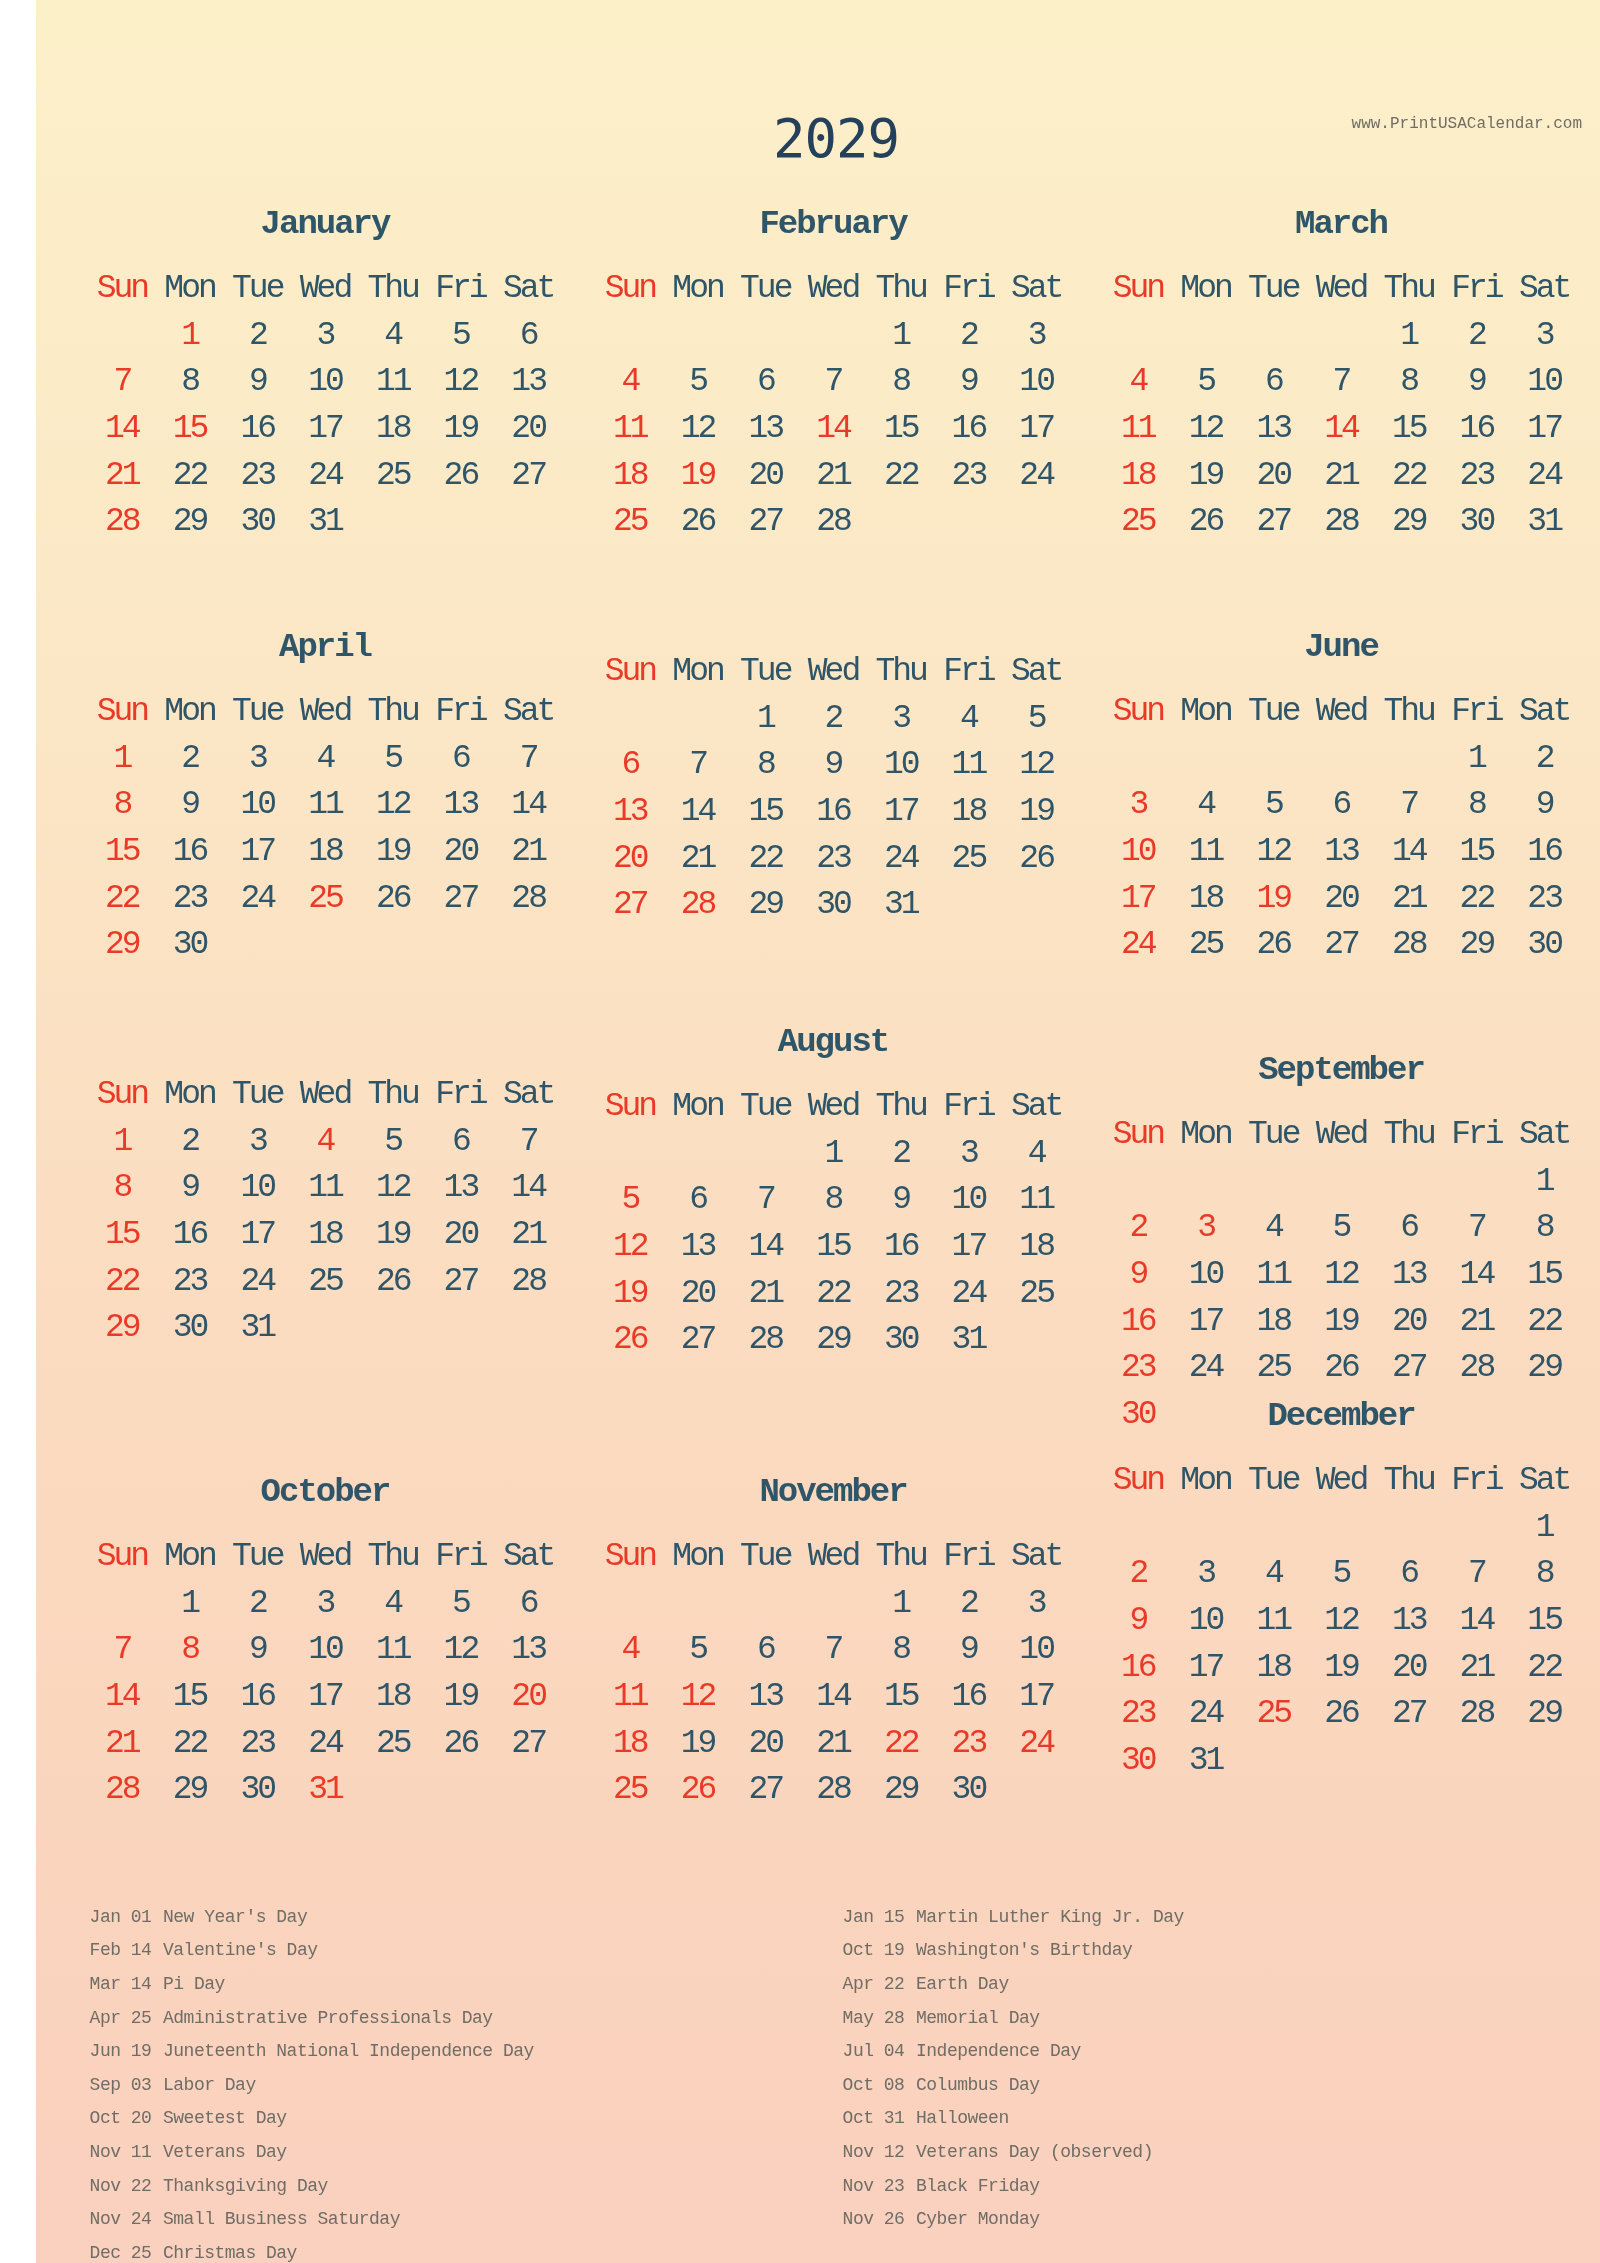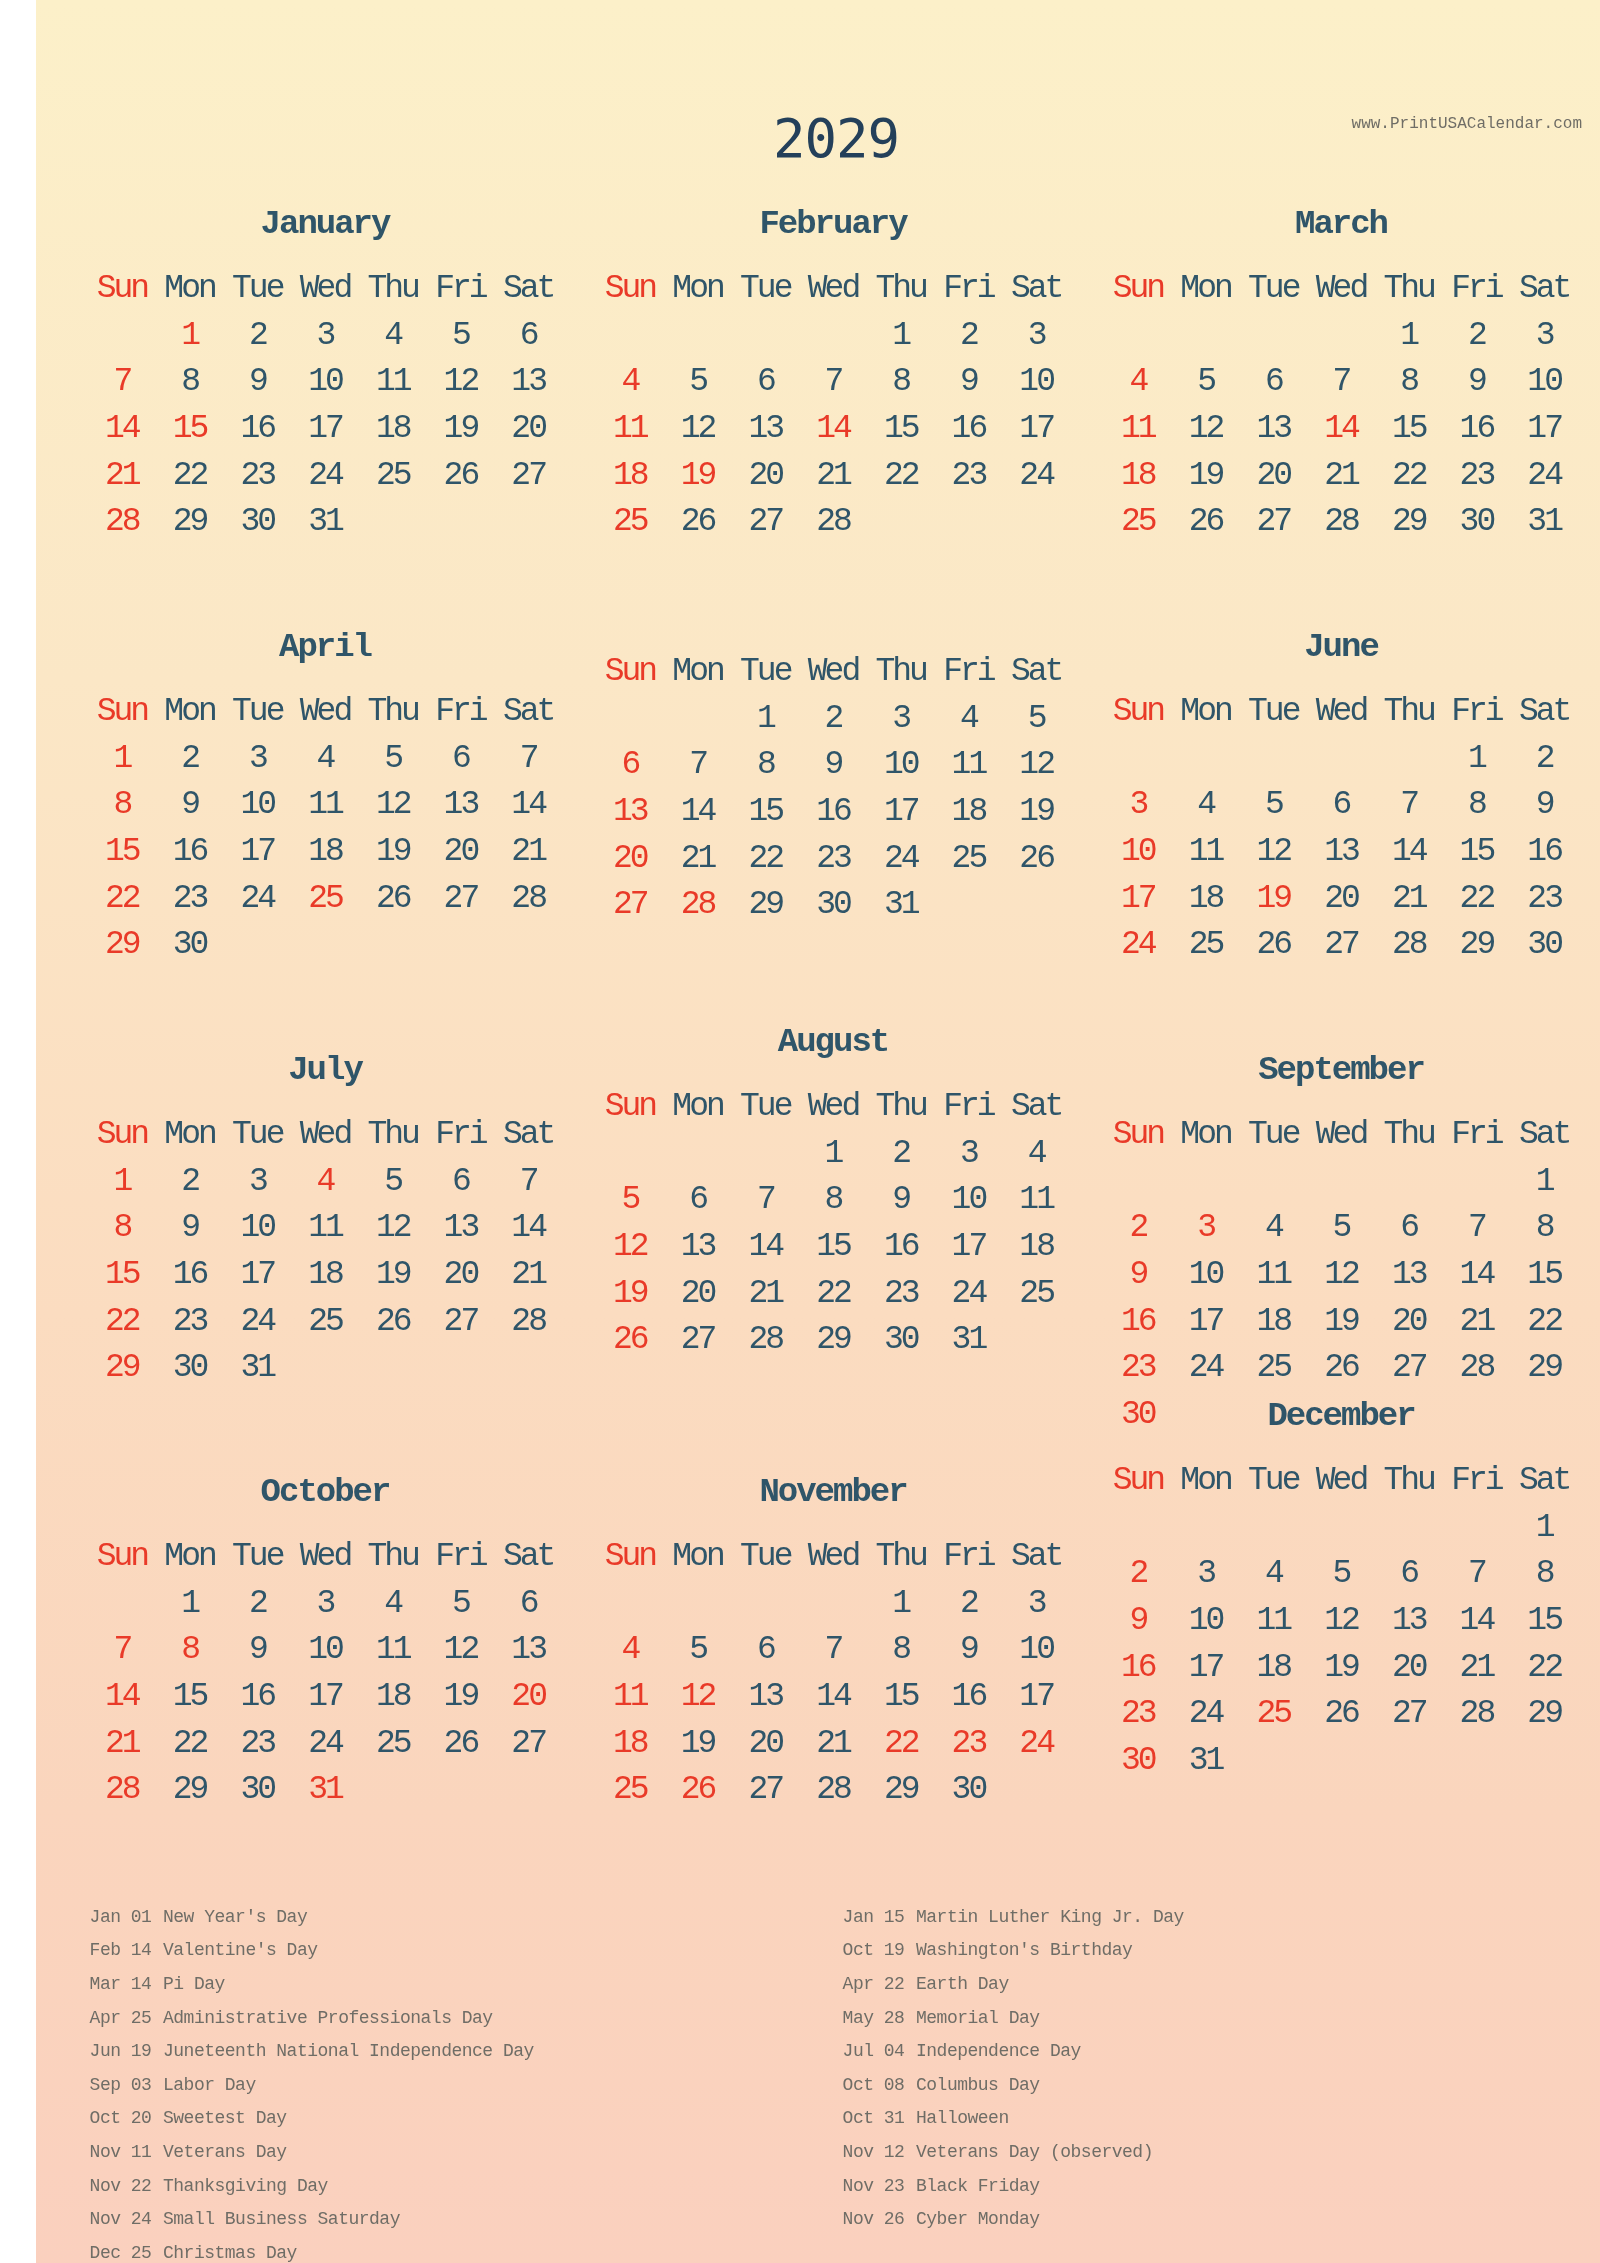--- a/index.html
+++ b/index.html
@@ -365,21 +365,20 @@
           <div class="cell red">24</div>
           <div class="cell">25</div>
           <div class="cell">26</div>
           <div class="cell">27</div>
           <div class="cell">28</div>
           <div class="cell">29</div>
           <div class="cell">30</div>
         </div>
       </div>
       <div class="month" style="left: 52px; top: 1050px;">
-        <h2 class="month-title">July</h2>
         <div class="day-grid">
           <div class="cell red">Sun</div>
           <div class="cell">Mon</div>
           <div class="cell">Tue</div>
           <div class="cell">Wed</div>
           <div class="cell">Thu</div>
           <div class="cell">Fri</div>
           <div class="cell">Sat</div>
           <div class="cell red">1</div>
           <div class="cell">2</div>

